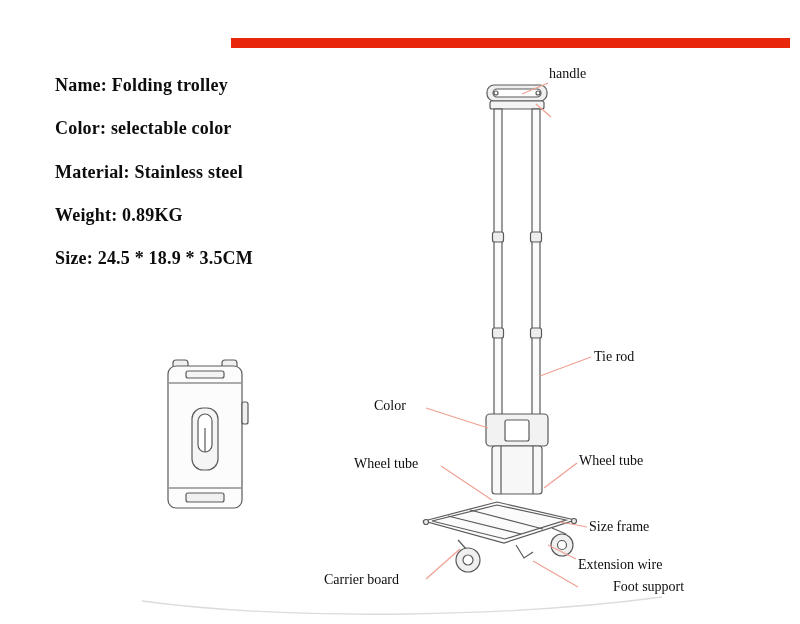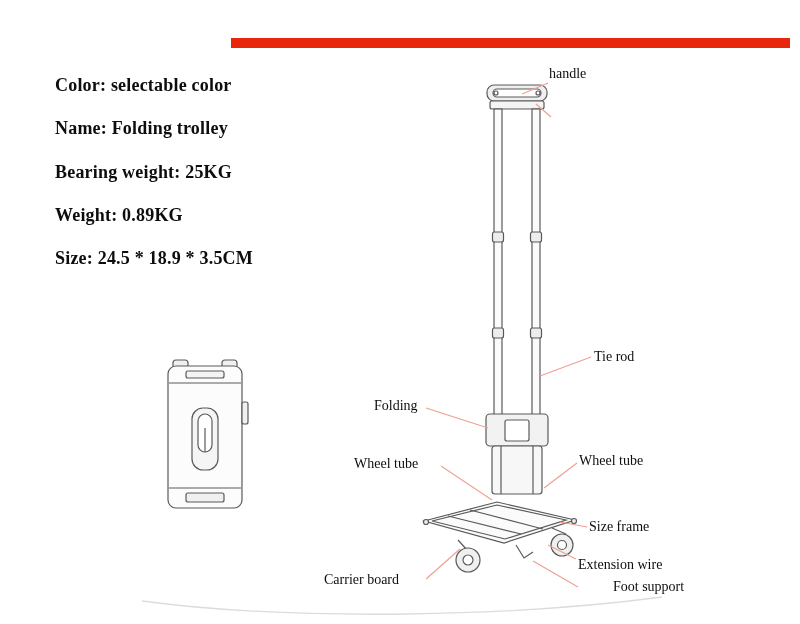--- a/index.html
+++ b/index.html
@@ -63,23 +63,23 @@
   .lbl-carrier-board { left: 324px; top: 572px; }
 </style>
 </head>
 <body>
 
 <div class="canvas">
 
   <div class="accent-bar"></div>
 
   <div class="specs">
+    <div class="spec-line">Name: Folding trolley</div>
     <div class="spec-line">Color: selectable color</div>
-    <div class="spec-line">Name: Folding trolley</div>
-    <div class="spec-line">Bearing weight: 25KG</div>
+    <div class="spec-line">Material: Stainless steel</div>
     <div class="spec-line">Weight: 0.89KG</div>
     <div class="spec-line">Size: 24.5 * 18.9 * 3.5CM</div>
   </div>
 
   <svg class="diagram-svg" viewBox="0 0 800 624">
 
     <g>
       <path d="M142,601 C300,622 520,616 662,597" fill="none" stroke="#dcdcdc" stroke-width="1.3"></path>
     </g>
 
@@ -162,21 +162,21 @@
       <path d="M577,463 L544,488"></path>
       <path d="M587,527 L560,522"></path>
       <path d="M576,559 L548,545"></path>
       <path d="M578,587 L533,561"></path>
       <path d="M426,579 L460,549"></path>
     </g>
   </svg>
 
   <div class="part-label lbl-handle">handle</div>
   <div class="part-label lbl-tie-rod">Tie rod</div>
-  <div class="part-label lbl-holder">Folding</div>
+  <div class="part-label lbl-holder">Color</div>
   <div class="part-label lbl-wheel-tube-l">Wheel tube</div>
   <div class="part-label lbl-wheel-tube-r">Wheel tube</div>
   <div class="part-label lbl-wheel-frame">Size frame</div>
   <div class="part-label lbl-ext-wire">Extension wire</div>
   <div class="part-label lbl-foot-support">Foot support</div>
   <div class="part-label lbl-carrier-board">Carrier board</div>
 
 </div>
 
 </body></html>

